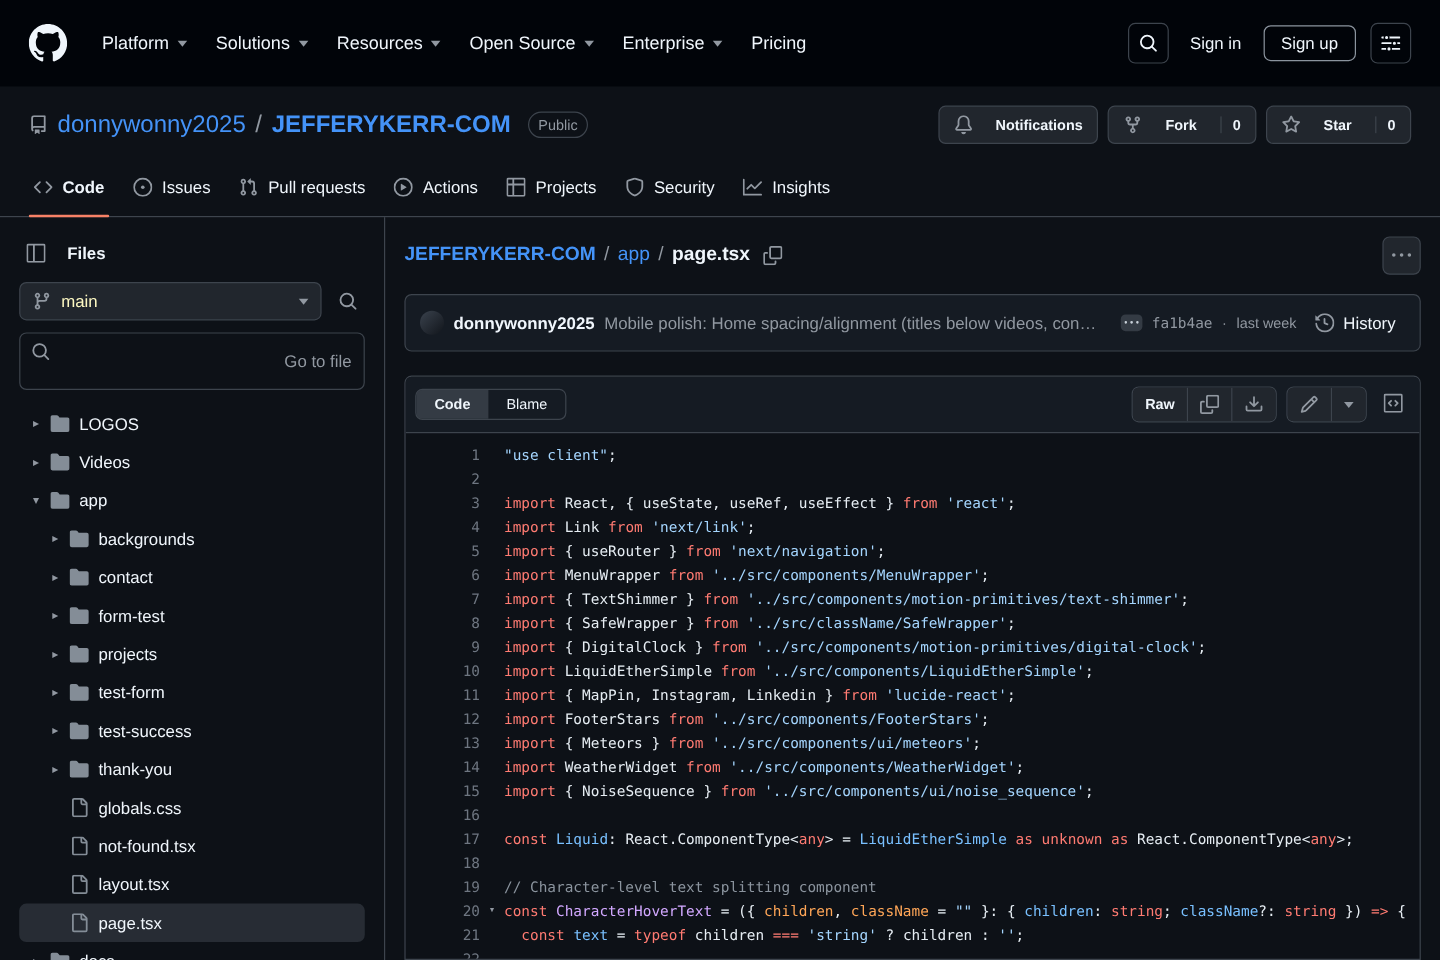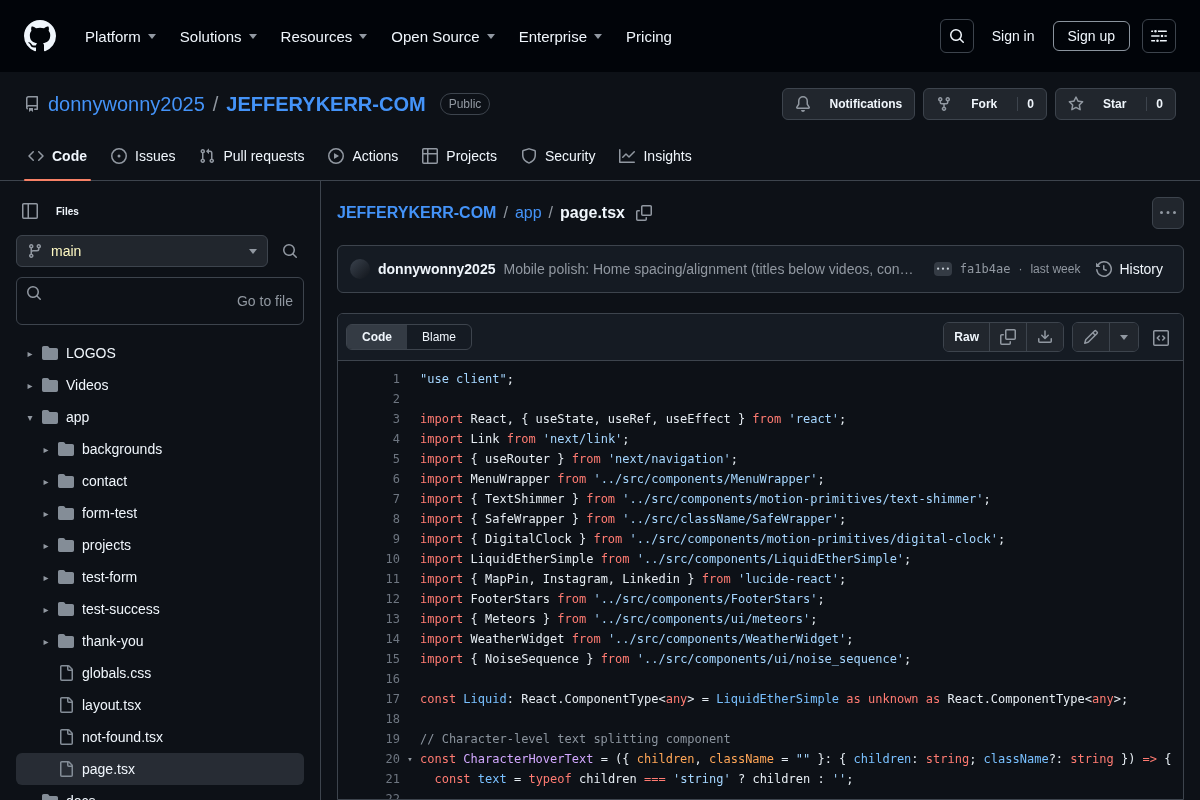--- a/index.html
+++ b/index.html
@@ -38,21 +38,21 @@
   .repo-tab .tabicon { color:#9198a1; display:flex; }
   .repo-tab.active { font-weight:600; }
   .repo-tab.active::after { content:""; position:absolute; left:8px; right:8px; bottom:-1px; height:2px; border-radius:3px; background:#f78166; }
 
   .content { display:flex; height:619px; }
 
   
   .sidebar { width:321px; flex-shrink:0; border-right:1px solid #3d444d; padding:16px; overflow:hidden; }
   .files-head { display:flex; align-items:center; gap:12px; margin-bottom:10px; height:28px; }
   .ghost-btn { width:28px; height:28px; border-radius:6px; display:flex; align-items:center; justify-content:center; color:#9198a1; cursor:pointer; flex-shrink:0; }
-  .files-title { font-weight:600; font-size:10px; }
+  .files-title { font-weight:600; font-size:14px; }
   .branch-row { display:flex; align-items:center; gap:8px; margin-bottom:10px; }
   .branch-btn { flex:1; height:32px; display:flex; align-items:center; gap:8px; padding:0 10px; background:#21262d; border:1px solid #3d444d; border-radius:6px; font-size:14px; color:#fef9c3; cursor:pointer; }
   .branch-btn .bicon { color:#9198a1; display:flex; }
   .bname { flex:1; text-align:left; }
   .goto-wrap { position:relative; margin-bottom:12px; }
   .goto-input { width:100%; height:48px; background:#0d1117; border:1px solid #3d444d; border-radius:6px; color:#f0f6fc; font-size:14px; padding:0 10px 0 32px; outline:none; font-family:inherit;text-align:right; }
   .goto-input::placeholder { color:#9198a1; }
   .goto-icon { position:absolute; left:10px; top:8px; color:#9198a1; }
   .tree-item { height:32px; display:flex; align-items:center; border-radius:6px; font-size:14px; color:#f0f6fc; cursor:pointer; padding-right:8px; }
   .tree-item.selected { background:rgba(101,108,118,0.3); }
@@ -79,21 +79,21 @@
   .commit-sha { color:#9198a1; font-size:12px; font-family:"DejaVu Sans Mono","Liberation Mono",monospace; cursor:pointer; white-space:nowrap; }
   .commit-time { color:#9198a1; font-size:12px; white-space:nowrap; }
   .history-btn { display:flex; align-items:center; gap:7px; color:#f0f6fc; font-size:14px; cursor:pointer; padding:4px 8px; border-radius:6px; flex-shrink:0; }
   .history-btn .hicon { color:#9198a1; display:flex; }
 
   .code-card { flex:1; border:1px solid #3d444d; border-radius:6px 6px 0 0; overflow:hidden; display:flex; flex-direction:column; background:#0d1117; }
   .code-head { display:flex; align-items:center; padding:8px; background:#151b23; border-bottom:1px solid #3d444d; }
   .seg-ctl { display:flex; border:1px solid #3d444d; border-radius:6px; overflow:hidden; }
   .seg { padding:5px 15px; font-size:12px; color:#f0f6fc; cursor:pointer; }
   .seg.active { background:rgba(101,108,118,0.4); font-weight:600; }
-  .code-head-right { margin-left:auto; display:flex; align-items:flex-end; gap:8px; }
+  .code-head-right { margin-left:auto; display:flex; align-items:flex-start; gap:8px; }
   .btn-group { display:flex; border:1px solid #3d444d; border-radius:6px; overflow:hidden; }
   .grp-btn { display:flex; align-items:center; justify-content:center; padding:0 10px; height:28px; font-size:12px; font-weight:600; color:#f0f6fc; background:#21262d; cursor:pointer; }
   .grp-btn + .grp-btn { border-left:1px solid #3d444d; }
   .grp-btn .gicon { color:#9198a1; display:flex; }
   .ghost-icon-btn { width:28px; height:28px; display:flex; align-items:center; justify-content:center; color:#9198a1; border-radius:6px; cursor:pointer; }
 
   .code-body { flex:1; overflow:hidden; padding-top:8px; font-family:"DejaVu Sans Mono","Liberation Mono",monospace; font-size:12px; line-height:20px; }
   .code-line { display:flex; }
   .lnum { width:62px; flex-shrink:0; text-align:right; color:#6e7681; cursor:pointer; }
   .fold-col { width:20px; flex-shrink:0; text-align:center; color:#9198a1; font-size:9px; line-height:20px; }
@@ -399,30 +399,30 @@
           </span>
           <span class="tname">globals.css</span>
         </div>
         <div class="tree-item" style="padding-left: 22px;">
           <span class="chev"></span>
           <span class="ticon">
             <svg width="16" height="16" viewBox="0 0 16 16" fill="currentColor" aria-hidden="true">
               <path d="M2 1.75C2 .784 2.784 0 3.75 0h6.586c.464 0 .909.184 1.237.513l2.914 2.914c.329.328.513.773.513 1.237v9.586A1.75 1.75 0 0 1 13.25 16h-9.5A1.75 1.75 0 0 1 2 14.25Zm1.75-.25a.25.25 0 0 0-.25.25v12.5c0 .138.112.25.25.25h9.5a.25.25 0 0 0 .25-.25V6h-2.75A1.75 1.75 0 0 1 9 4.25V1.5Zm6.75.062V4.25c0 .138.112.25.25.25h2.688l-.011-.013-2.914-2.914-.013-.011Z"></path>
             </svg>
           </span>
+          <span class="tname">not-found.tsx</span>
+        </div>
+        <div class="tree-item" style="padding-left: 22px;">
+          <span class="chev"></span>
+          <span class="ticon">
+            <svg width="16" height="16" viewBox="0 0 16 16" fill="currentColor" aria-hidden="true">
+              <path d="M2 1.75C2 .784 2.784 0 3.75 0h6.586c.464 0 .909.184 1.237.513l2.914 2.914c.329.328.513.773.513 1.237v9.586A1.75 1.75 0 0 1 13.25 16h-9.5A1.75 1.75 0 0 1 2 14.25Zm1.75-.25a.25.25 0 0 0-.25.25v12.5c0 .138.112.25.25.25h9.5a.25.25 0 0 0 .25-.25V6h-2.75A1.75 1.75 0 0 1 9 4.25V1.5Zm6.75.062V4.25c0 .138.112.25.25.25h2.688l-.011-.013-2.914-2.914-.013-.011Z"></path>
+            </svg>
+          </span>
           <span class="tname">layout.tsx</span>
-        </div>
-        <div class="tree-item" style="padding-left: 22px;">
-          <span class="chev"></span>
-          <span class="ticon">
-            <svg width="16" height="16" viewBox="0 0 16 16" fill="currentColor" aria-hidden="true">
-              <path d="M2 1.75C2 .784 2.784 0 3.75 0h6.586c.464 0 .909.184 1.237.513l2.914 2.914c.329.328.513.773.513 1.237v9.586A1.75 1.75 0 0 1 13.25 16h-9.5A1.75 1.75 0 0 1 2 14.25Zm1.75-.25a.25.25 0 0 0-.25.25v12.5c0 .138.112.25.25.25h9.5a.25.25 0 0 0 .25-.25V6h-2.75A1.75 1.75 0 0 1 9 4.25V1.5Zm6.75.062V4.25c0 .138.112.25.25.25h2.688l-.011-.013-2.914-2.914-.013-.011Z"></path>
-            </svg>
-          </span>
-          <span class="tname">not-found.tsx</span>
         </div>
         <div class="tree-item selected" style="padding-left: 22px;">
           <span class="chev"></span>
           <span class="ticon">
             <svg width="16" height="16" viewBox="0 0 16 16" fill="currentColor" aria-hidden="true">
               <path d="M2 1.75C2 .784 2.784 0 3.75 0h6.586c.464 0 .909.184 1.237.513l2.914 2.914c.329.328.513.773.513 1.237v9.586A1.75 1.75 0 0 1 13.25 16h-9.5A1.75 1.75 0 0 1 2 14.25Zm1.75-.25a.25.25 0 0 0-.25.25v12.5c0 .138.112.25.25.25h9.5a.25.25 0 0 0 .25-.25V6h-2.75A1.75 1.75 0 0 1 9 4.25V1.5Zm6.75.062V4.25c0 .138.112.25.25.25h2.688l-.011-.013-2.914-2.914-.013-.011Z"></path>
             </svg>
           </span>
           <span class="tname">page.tsx</span>
         </div>

